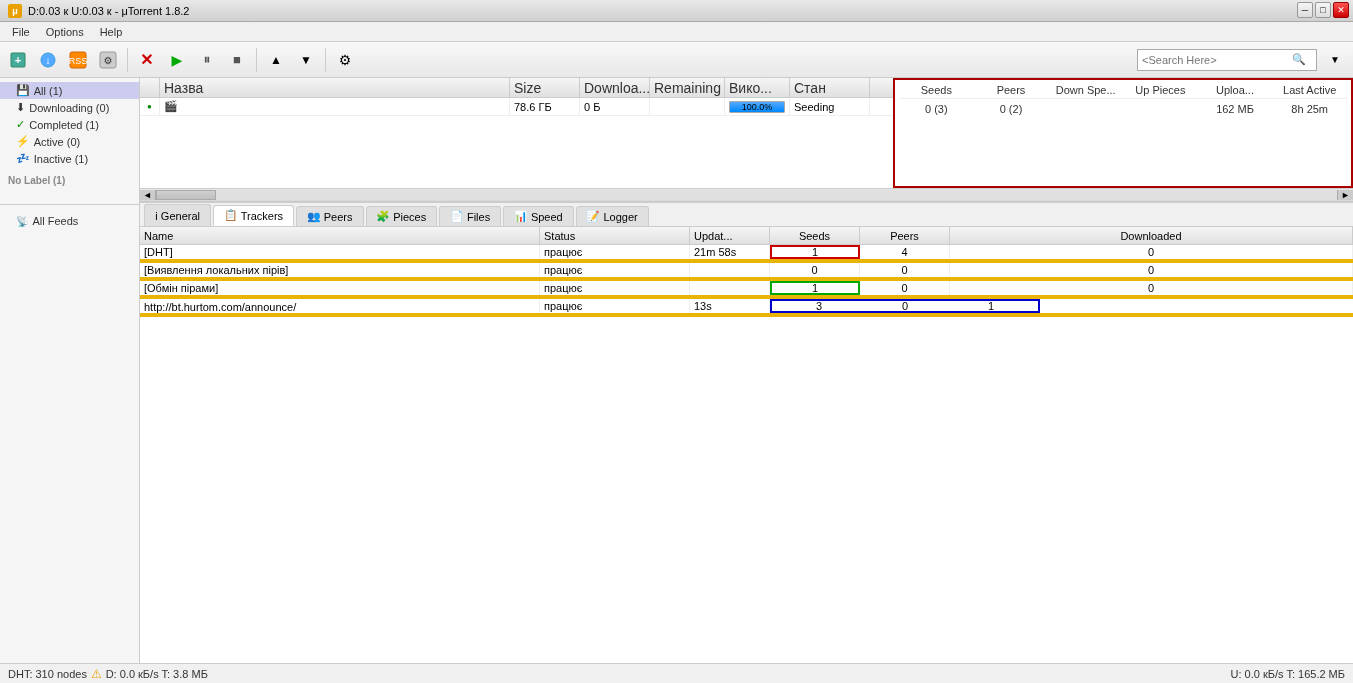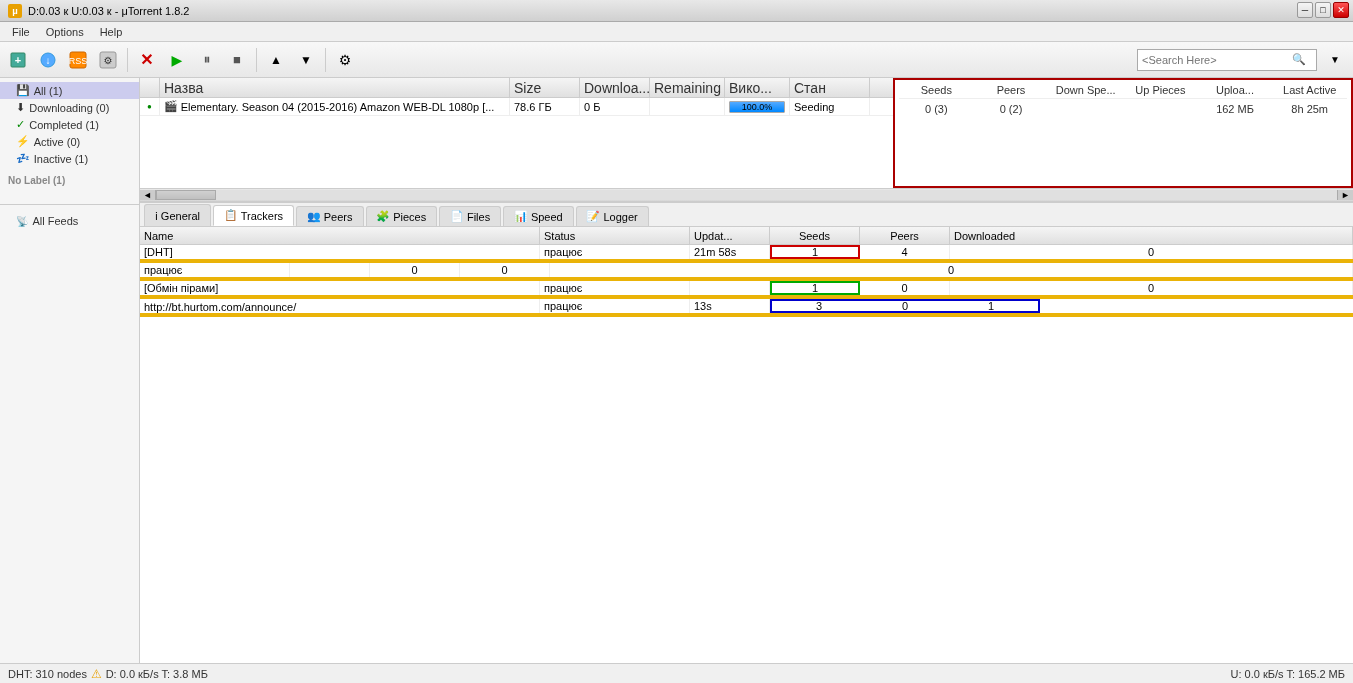--- a/index.html
+++ b/index.html
@@ -440,21 +440,20 @@
             <span>Стан</span>
           </div>
         </div>
 
         <div class="torrent-row">
           <div class="torrent-cell" style="width:20px; min-width:20px; justify-content:center;">
             <span style="color:#080; font-size:8px;">●</span>
           </div>
           <div class="torrent-cell" style="width:350px;">
             <span style="margin-right:3px;">🎬</span>
-            <span>Elementary. Season 04 (2015-2016) Amazon WEB-DL 1080p [...</span>
           </div>
           <div class="torrent-cell" style="width:70px;">
             <span>78.6 ГБ</span>
           </div>
           <div class="torrent-cell" style="width:70px;">
             <span>0 Б</span>
           </div>
           <div class="torrent-cell" style="width:75px;"></div>
           <div class="torrent-cell" style="width:65px;">
             <div class="progress-bar-container">
@@ -542,21 +541,21 @@
           </div>
           <div class="tracker-col" style="width:80px; flex-shrink:0;">
             <span>Updat...</span>
           </div>
           <div class="tracker-col" style="width:90px; flex-shrink:0; justify-content:center;">
             <span>Seeds</span>
           </div>
           <div class="tracker-col" style="width:90px; flex-shrink:0; justify-content:center;">
             <span>Peers</span>
           </div>
-          <div class="tracker-col" style="flex:1; ">
+          <div class="tracker-col" style="flex:1; justify-content:center;">
             <span>Downloaded</span>
           </div>
         </div>
 
         <div class="tracker-row">
           <div class="tracker-cell" style="width:400px; flex-shrink:0;">
             <span>[DHT]</span>
           </div>
           <div class="tracker-cell" style="width:150px; flex-shrink:0;">
             <span>працює</span>
@@ -569,20 +568,23 @@
           </div>
           <div class="tracker-cell tracker-num-cell" style="width:90px; flex-shrink:0; justify-content:center; border-right: 1px solid #eee;">
             <span>4</span>
           </div>
           <div class="tracker-cell tracker-num-cell" style="flex:1; justify-content:center;">
             <span>0</span>
           </div>
         </div>
 
         <div class="tracker-row">
+          <div class="tracker-cell" style="width:400px; flex-shrink:0;">
+            <span>[Виявлення локальних пірів]</span>
+          </div>
           <div class="tracker-cell" style="width:150px; flex-shrink:0;">
             <span>працює</span>
           </div>
           <div class="tracker-cell" style="width:80px; flex-shrink:0;"></div>
           <div class="tracker-cell tracker-num-cell" style="width:90px; flex-shrink:0; justify-content:center; border-right: 1px solid #eee;">
             <span>0</span>
           </div>
           <div class="tracker-cell tracker-num-cell" style="width:90px; flex-shrink:0; justify-content:center; border-right: 1px solid #eee;">
             <span>0</span>
           </div>

